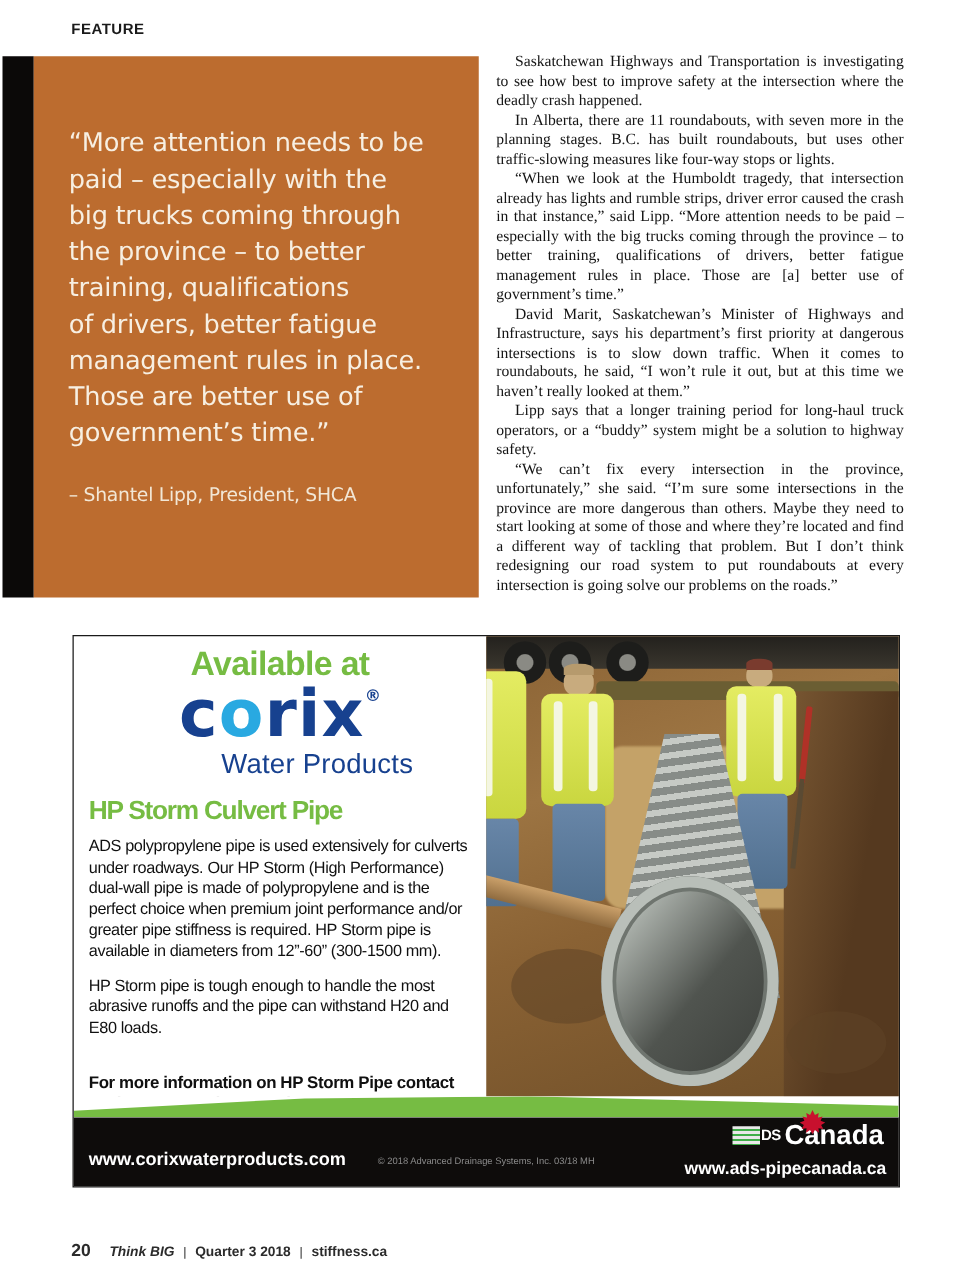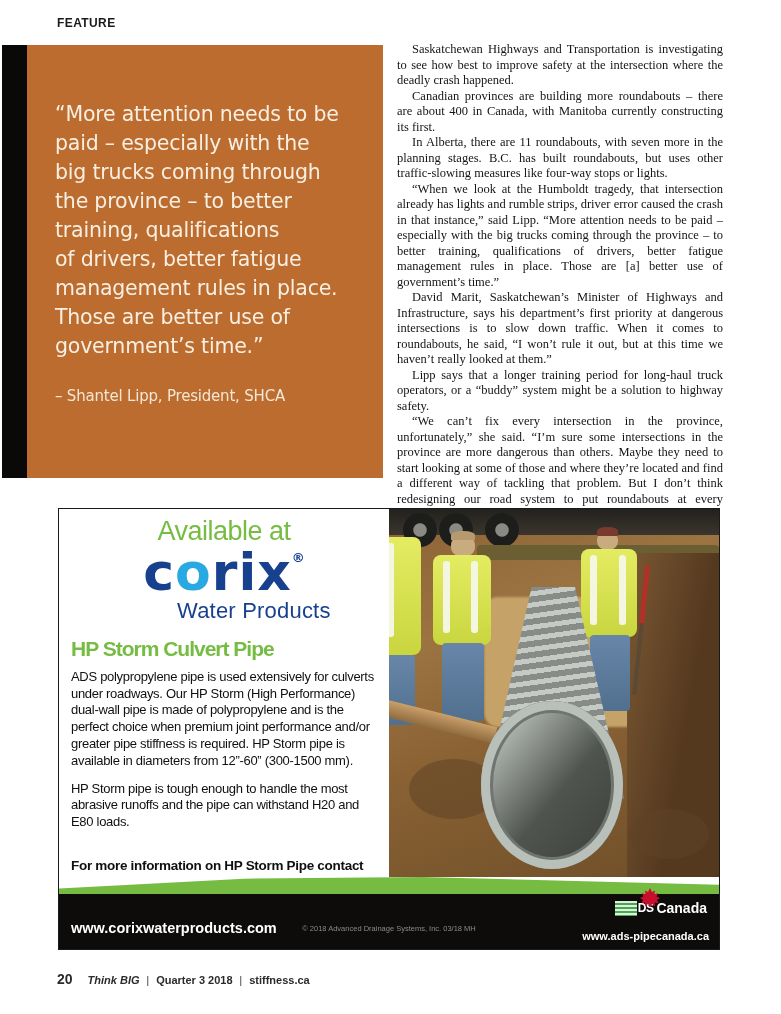--- a/index.html
+++ b/index.html
@@ -19,21 +19,21 @@
   .quote-attrib{margin-top:26px;font-family:"DejaVu Sans",sans-serif;font-size:15px;
     color:#F2E7D6;letter-spacing:-.2px;}
   
   .article{position:absolute;left:397px;top:42px;width:326px;}
   .article p{margin:0;text-indent:15px;text-align:justify;color:#141414;
     font-family:"Liberation Serif",serif;font-size:12.5px;line-height:15.5px;}
   
   .ad{position:absolute;left:58px;top:508px;width:660px;height:440px;background:#fff;
     border:1px solid #1a1a1a;}
   .ad-left{position:absolute;left:0;top:0;width:330px;height:368px;overflow:hidden;}
-  .avail{margin-top:7px;text-align:center;color:#76BC43;font-weight:normal;font-size:27px;
+  .avail{margin-top:7px;text-align:center;color:#76BC43;font-weight:bold;font-size:27px;
     letter-spacing:-.5px;}
   .corix-line{margin-top:2px;text-align:center;line-height:.9;white-space:nowrap;}
   .cx{font-family:"DejaVu Sans",sans-serif;font-weight:bold;font-size:52px;color:#17418F;
     letter-spacing:1px;}
   .cx.o{color:#29A9E1;}
   .reg{font-family:"DejaVu Sans",sans-serif;font-weight:bold;font-size:13px;color:#17418F;
     vertical-align:28px;}
   .water{margin:2px 0 0 118px;color:#17418F;font-size:22px;font-weight:500;letter-spacing:.2px;}
   .hp-head{margin:13px 0 0 12px;color:#76BC43;font-weight:bold;font-size:21px;letter-spacing:-1px;}
   .ad-body{margin:8px 0 0 12px;width:316px;font-size:13px;line-height:16.8px;color:#101010;
@@ -77,27 +77,27 @@
   .green-bar{position:absolute;left:0;top:368px;width:660px;height:17px;background:#76BC43;
     clip-path:polygon(0 68%,28% 10%,55% 0,100% 45%,100% 100%,0 100%);}
   .black-bar{position:absolute;left:0;top:385px;width:660px;height:55px;background:#0e0c0b;}
   .corix-url{position:absolute;left:12px;bottom:13px;color:#fff;font-weight:bold;font-size:14.5px;}
   .ad-copyright{position:absolute;left:50%;transform:translateX(-50%);bottom:16px;color:#8a8a8a;
     font-size:7.5px;}
   .ads-logo{position:absolute;right:12px;top:2px;height:24px;display:flex;align-items:center;}
   .ads-stripes{display:inline-block;width:22px;height:15px;margin-right:1px;
     background:repeating-linear-gradient(180deg,#e8e8e8 0 2px,#3fae49 2px 4px);}
   .ads-ds{color:#fff;font-weight:bold;font-size:12px;letter-spacing:-.5px;}
-  .ads-canada{color:#fff;font-weight:bold;font-size:14px;margin-left:3px;}
+  .ads-canada{color:#fff;font-weight:bold;font-size:22px;margin-left:3px;}
   .maple{position:absolute;right:44px;top:-9px;width:26px;height:26px;}
-  .ads-url{position:absolute;right:10px;bottom:7px;color:#fff;font-weight:bold;font-size:11px;margin-left:28px;}
+  .ads-url{position:absolute;right:10px;bottom:7px;color:#fff;font-weight:bold;font-size:14px;margin-left:28px;}
   
   .page-footer{position:absolute;left:57px;top:971px;display:flex;align-items:baseline;gap:7px;
     color:#2b2b2b;}
-  .pf-num{font-size:14px;font-weight:bold;margin-right:8px;}
+  .pf-num{font-size:14px;font-weight:bold;margin-right:8px;margin-top:21px;}
   .pf-mag{font-size:11px;font-weight:bold;font-style:italic;}
   .pf-sep{font-size:10px;}
   .pf-issue,.pf-site{font-size:11px;font-weight:bold;}
 </style>
 </head>
 <body>
 
 <div class="kicker">FEATURE</div>
 
 <div class="left-accent"></div>
@@ -109,21 +109,20 @@
 training, qualifications
 of drivers, better fatigue
 management rules in place.
 Those are better use of
 government’s time.”</div>
   <div class="quote-attrib">– Shantel Lipp, President, SHCA</div>
 </div>
 
 <div class="article">
   <p>Saskatchewan Highways and Transportation is investigating to see how best to improve safety at the intersection where the deadly crash happened.</p>
-  <p>Canadian provinces are building more roundabouts – there are about 400 in Canada, with Manitoba currently constructing its first.</p>
   <p>In Alberta, there are 11 roundabouts, with seven more in the planning stages. B.C. has built roundabouts, but uses other traffic-slowing measures like four-way stops or lights.</p>
   <p>“When we look at the Humboldt tragedy, that intersection already has lights and rumble strips, driver error caused the crash in that instance,” said Lipp. “More attention needs to be paid – especially with the big trucks coming through the province – to better training, qualifications of drivers, better fatigue management rules in place. Those are [a] better use of government’s time.”</p>
   <p>David Marit, Saskatchewan’s Minister of Highways and Infrastructure, says his department’s first priority at dangerous intersections is to slow down traffic. When it comes to roundabouts, he said, “I won’t rule it out, but at this time we haven’t really looked at them.”</p>
   <p>Lipp says that a longer training period for long-haul truck operators, or a “buddy” system might be a solution to highway safety.</p>
   <p>“We can’t fix every intersection in the province, unfortunately,” she said. “I’m sure some intersections in the province are more dangerous than others. Maybe they need to start looking at some of those and where they’re located and find a different way of tackling that problem. But I don’t think redesigning our road system to put roundabouts at every intersection is going solve our problems on the roads.”</p>
 </div>
 
 <div class="ad">
 
   <div class="ad-left">

